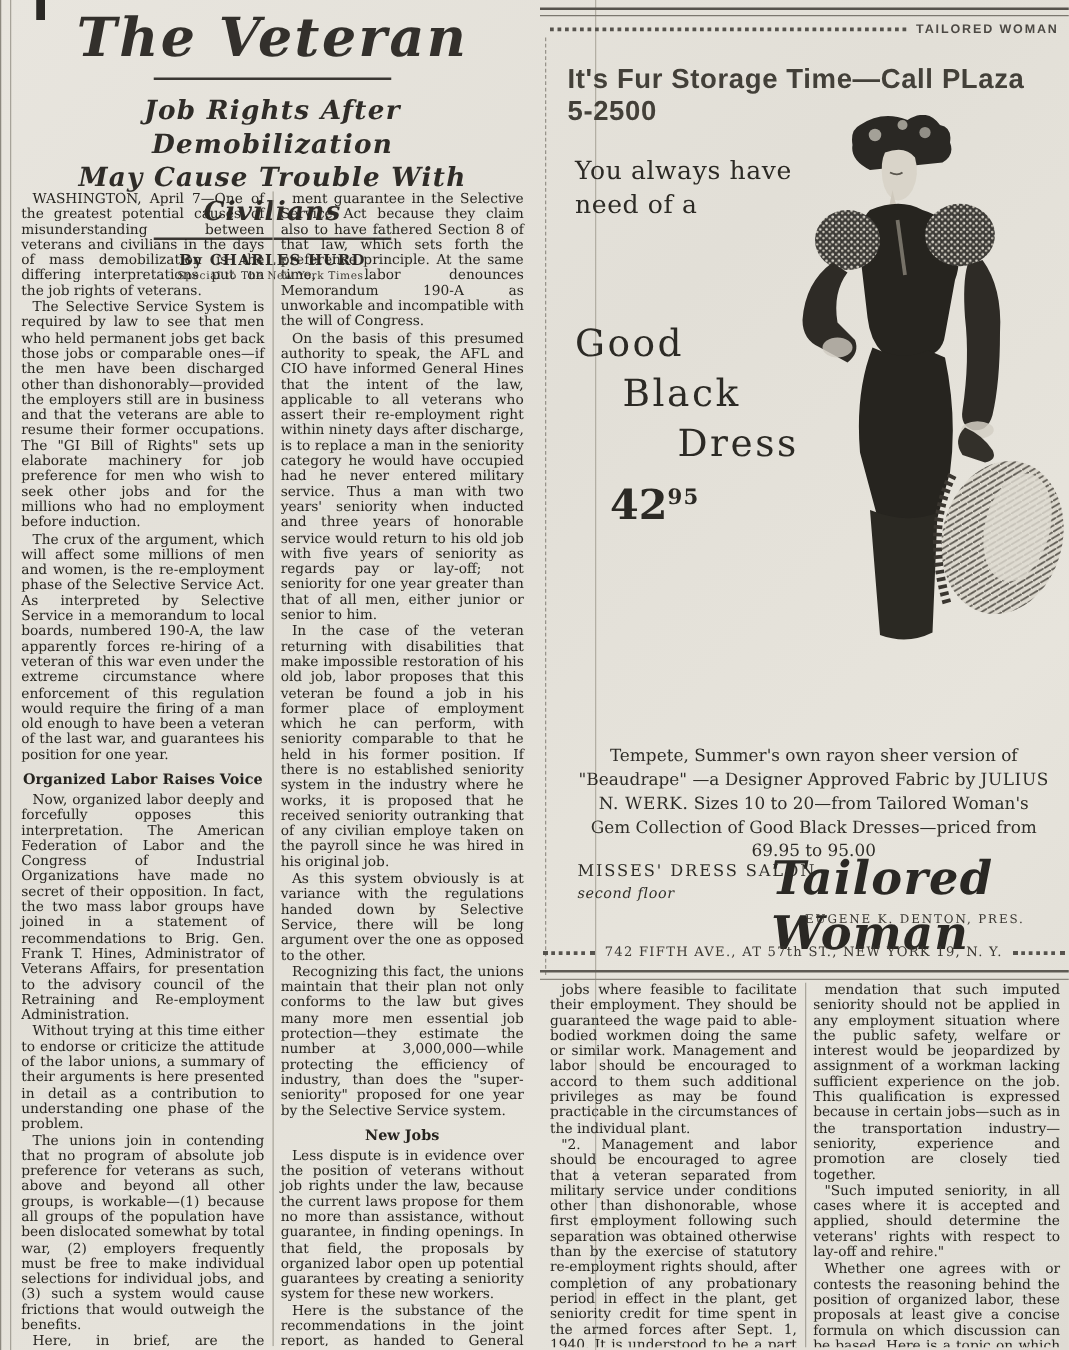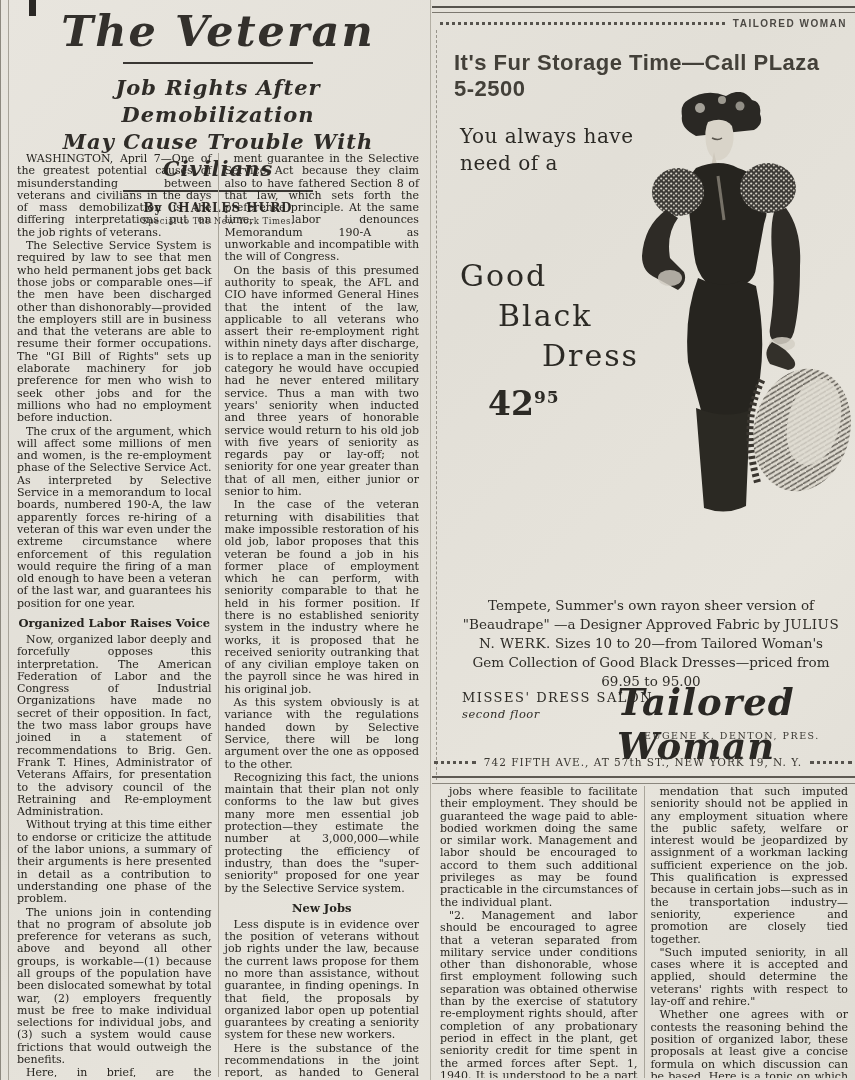--- a/index.html
+++ b/index.html
@@ -6,21 +6,21 @@
   body{
     width:855px;height:1080px;overflow:hidden;
     background:#e6e3db;
     font-family:"DejaVu Serif","Liberation Serif",serif;
     color:#23211e;
     position:relative;
   }
   .page{position:absolute;inset:0;background:linear-gradient(135deg,#e8e5de 0%,#e2dfd7 40%,#e7e4dc 70%,#dfdcd4 100%);}
 
   
-  .article{position:absolute;left:0;top:0;width:432px;height:1080px;border-left:1px solid #8d897f;}
+  .article{position:absolute;left:0;top:0;width:432px;height:1080px;border-left:1px solid #8d897f;padding-left:46px;}
   .article:before{content:"";position:absolute;left:7px;top:0;bottom:0;width:1px;background:#a7a399;}
   .corner-bar{position:absolute;left:28px;top:0;width:7px;height:16px;background:#2a2825;}
   .art-right-rule{position:absolute;right:2px;top:0;bottom:0;width:1px;background:#b3afa4;}
 
   .art-header{position:absolute;left:14px;top:6px;width:406px;text-align:center;}
   .art-title{font-size:43px;font-style:italic;font-weight:bold;letter-spacing:2px;color:#33302c;}
   .rule{height:2px;background:#3a3733;margin:4px auto 0 auto;}
   .rule.t{width:190px;margin-top:6px;}
   .art-sub{margin-top:10px;font-size:21px;font-style:italic;font-weight:bold;color:#2f2c28;letter-spacing:1px;line-height:27px;}
   .rule.s{width:190px;margin-top:8px;}

